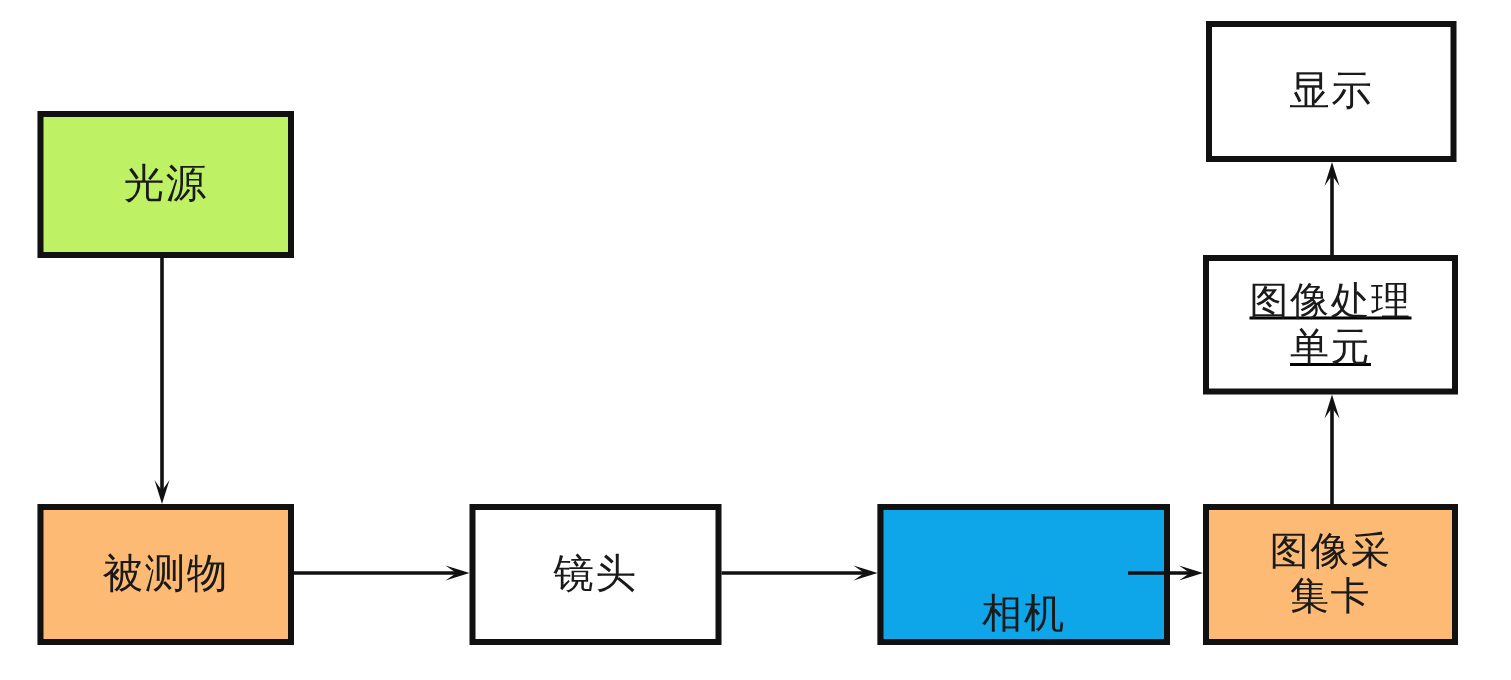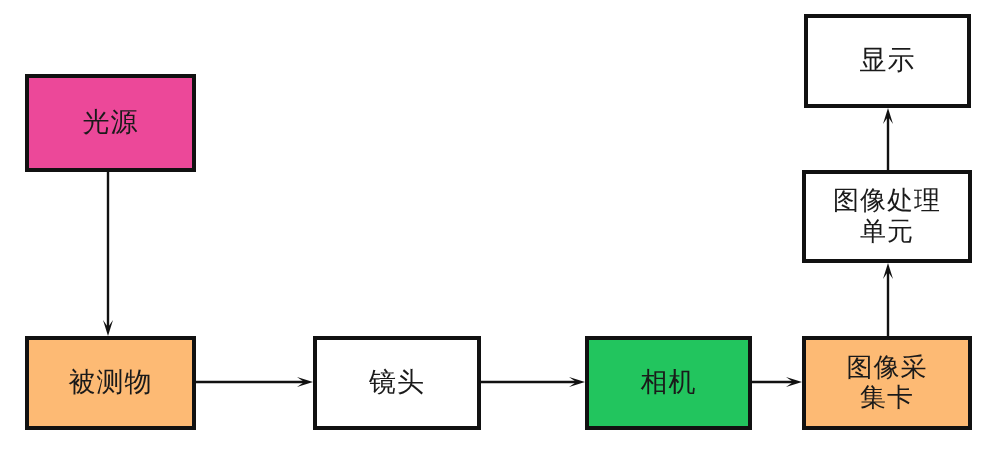--- a/index.html
+++ b/index.html
@@ -52,37 +52,37 @@
   .edge-head {
     fill: #111111;
     stroke: none;
   }
 </style>
 </head>
 <body>
 
 <div id="canvas">
   <div id="nodes-layer">
-      <div class="node" style="left: 25px; top: 74px; width: 171px; height: 98px; border-color: rgb(17, 17, 17); background: #ec4899;">
+      <div class="node" style="left: 25px; top: 74px; width: 171px; height: 98px; border-color: rgb(17, 17, 17); background: #bef264;">
         <span class="node-label">光源</span>
       </div>
       <div class="node" style="left: 25px; top: 336px; width: 171px; height: 94px; border-color: rgb(17, 17, 17); background: #fdba74;">
         <span class="node-label">被测物</span>
       </div>
       <div class="node" style="left: 313px; top: 336px; width: 168px; height: 94px; border-color: rgb(17, 17, 17); background: rgb(255, 255, 255);">
         <span class="node-label">镜头</span>
       </div>
-      <div class="node" style="left: 585px; top: 336px; width: 167px; height: 94px; border-color: rgb(17, 17, 17); background: #22c55e;">
+      <div class="node" style="left: 585px; top: 336px; width: 195px; height: 94px; border-color: rgb(17, 17, 17); background: #0ea5e9; align-items: flex-end;">
         <span class="node-label">相机</span>
       </div>
       <div class="node" style="left: 802px; top: 336px; width: 170px; height: 94px; border-color: rgb(17, 17, 17); background: #fdba74;">
         <span class="node-label two-line">图像采
 集卡</span>
       </div>
-      <div class="node" style="left: 802px; top: 170px; width: 170px; height: 93px; border-color: rgb(17, 17, 17); background: rgb(255, 255, 255);">
+      <div class="node" style="left: 802px; top: 170px; width: 170px; height: 93px; border-color: rgb(17, 17, 17); background: rgb(255, 255, 255); text-decoration: underline;">
         <span class="node-label two-line">图像处理
 单元</span>
       </div>
       <div class="node" style="left: 804px; top: 14px; width: 167px; height: 94px; border-color: rgb(17, 17, 17); background: rgb(255, 255, 255);">
         <span class="node-label">显示</span>
       </div>
     </div>
   <div id="edges-layer">
       <div class="edge" style="left: 94px; top: 158px; width: 29px; height: 192px;">
         <svg width="29" height="192">

